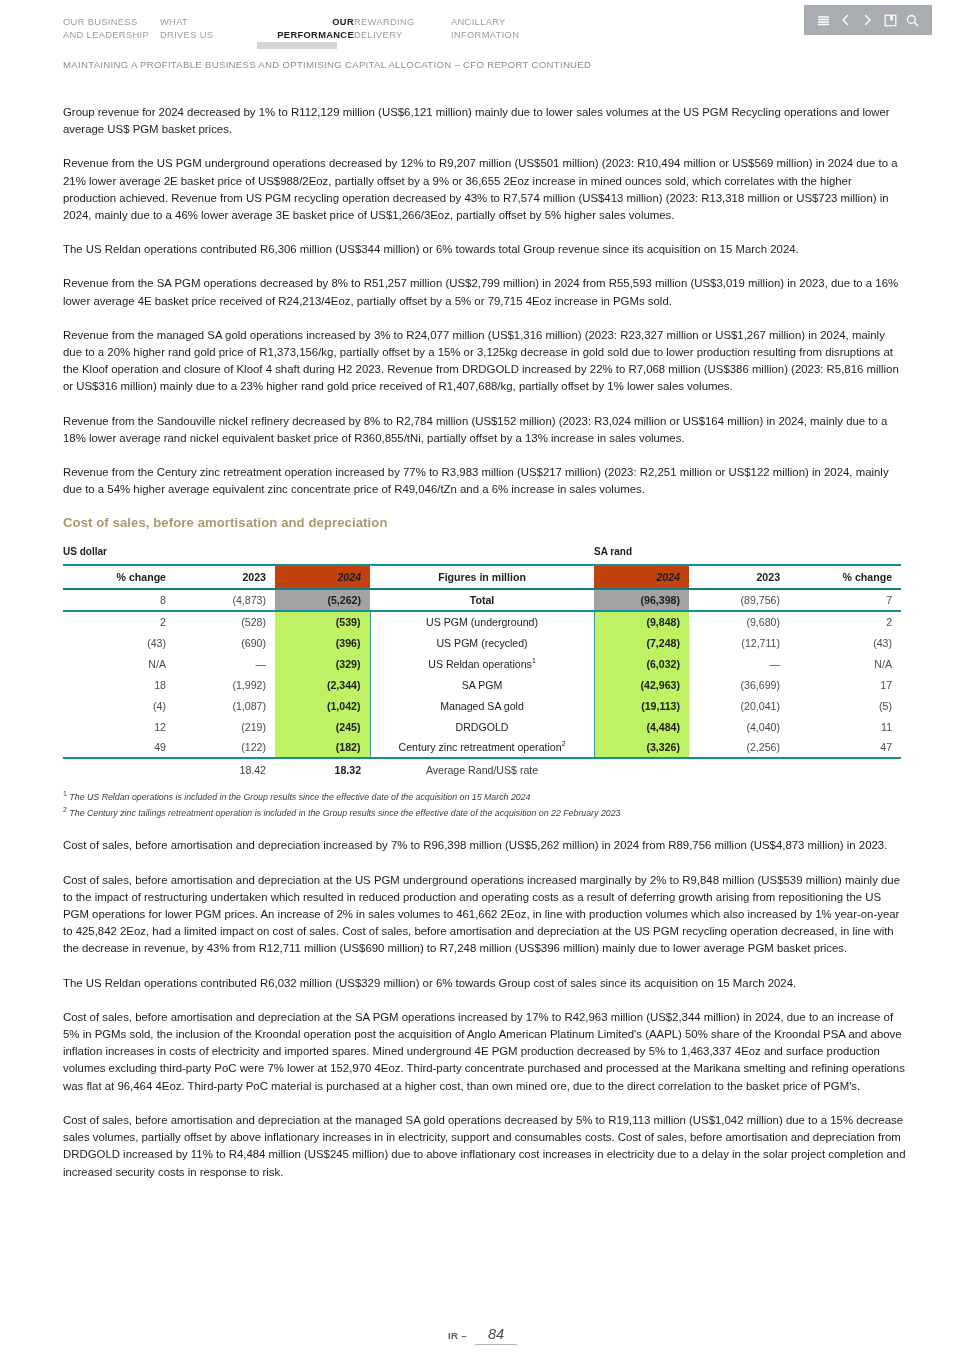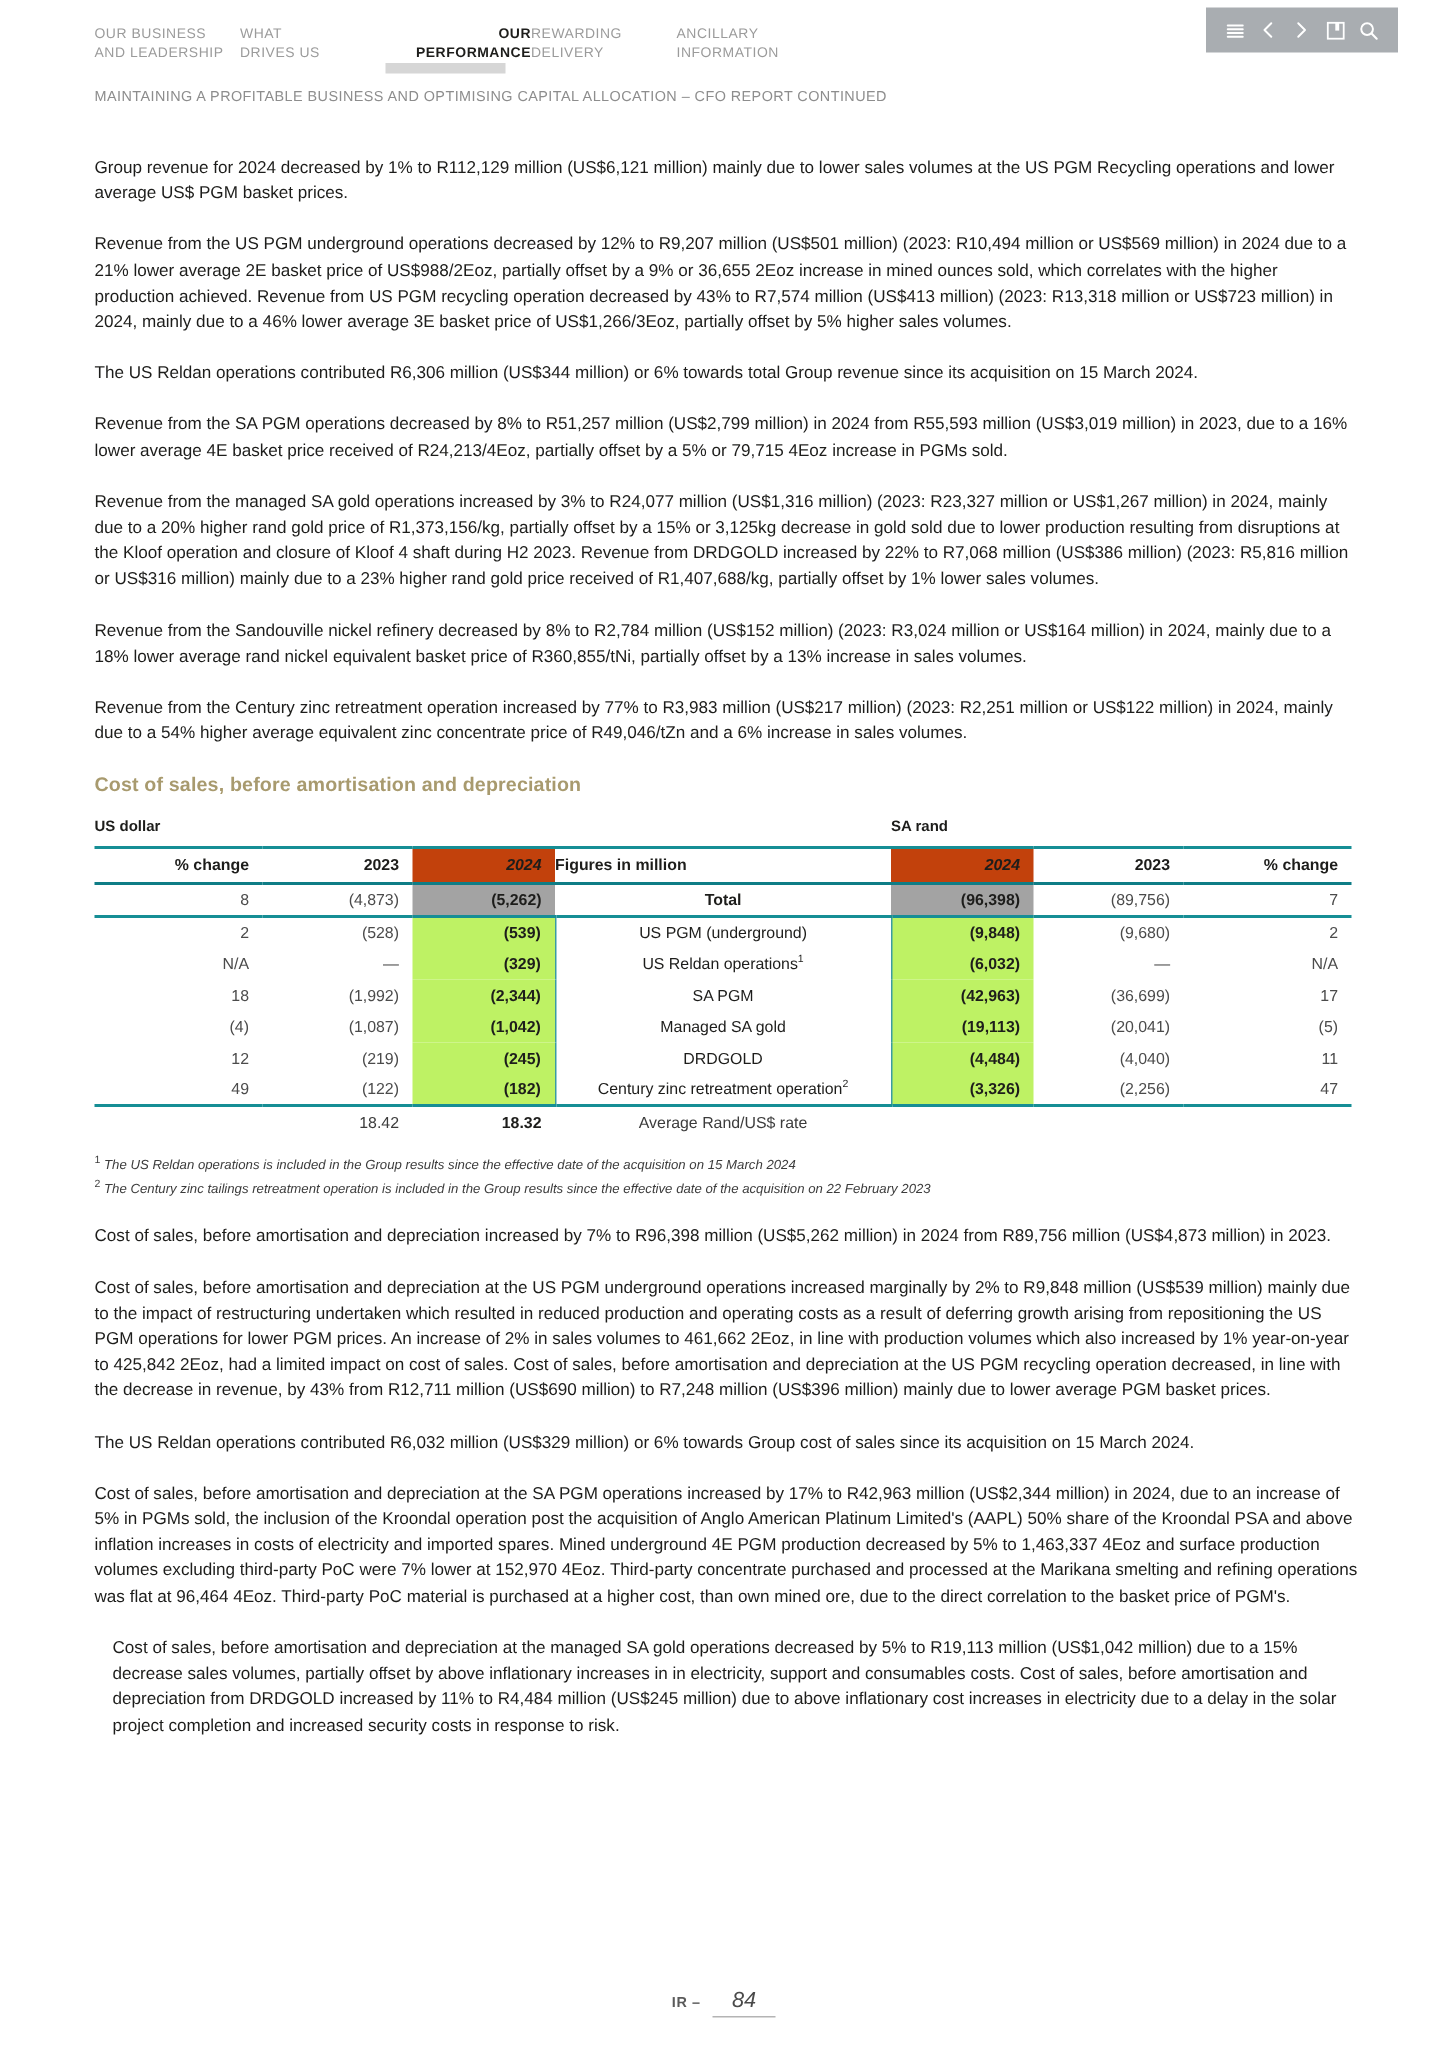--- a/index.html
+++ b/index.html
@@ -81,21 +81,21 @@
     top: 104px;
     width: 843px;
   }
   p.para {
     margin: 0 0 17px 0;
     font-size: 11.4px;
     line-height: 17.2px;
     color: #1d1d1b;
     text-align: left;
   }
-  p.para:last-child { margin-bottom: 0; margin-left: 12px; }
+  p.para:last-child { margin-bottom: 0; }
 
   h2.section-heading {
     margin: 9px 0 16px 0;
     font-size: 13.1px;
     font-weight: bold;
     color: #a89a6e;
     letter-spacing: 0.1px;
   }
 
   
@@ -119,21 +119,21 @@
   .hdr-row th {
     height: 24px;
     vertical-align: middle;
     font-weight: bold;
     font-size: 10.6px;
     border-top: 2px solid #168e95;
     border-bottom: 2.5px solid #0f7d86;
     padding: 0 8px;
   }
   .hdr-row th.ghl { background: #c2410c; font-style: italic; }
-  .hdr-row th.mid { text-align: left; padding: 0; }
+  .hdr-row th.mid { text-align: center; padding: 0; }
 
   .num { text-align: right; padding-right: 9px !important; }
   .lbl { text-align: center; }
 
   .total-row td {
     height: 22px;
     vertical-align: middle;
     font-weight: bold;
     padding: 0 8px;
     border-bottom: 2px solid #168e95;
@@ -328,20 +328,29 @@
     <tr class="body-row first bodybox-top">
       <td class="num soft">2</td>
       <td class="num soft">(528)</td>
       <td class="num ghl">(539)</td>
       <td class="mid"><span>US PGM (underground)</span></td>
       <td class="num ghl">(9,848)</td>
       <td class="num soft">(9,680)</td>
       <td class="num soft">2</td>
     </tr>
     <tr class="body-row">
+      <td class="num soft">(43)</td>
+      <td class="num soft">(690)</td>
+      <td class="num ghl">(396)</td>
+      <td class="mid"><span>US PGM (recycled)</span></td>
+      <td class="num ghl">(7,248)</td>
+      <td class="num soft">(12,711)</td>
+      <td class="num soft">(43)</td>
+    </tr>
+    <tr class="body-row">
       <td class="num soft">N/A</td>
       <td class="num soft">—</td>
       <td class="num ghl">(329)</td>
       <td class="mid"><span>US Reldan operations</span><sup>1</sup></td>
       <td class="num ghl">(6,032)</td>
       <td class="num soft">—</td>
       <td class="num soft">N/A</td>
     </tr>
     <tr class="body-row">
       <td class="num soft">18</td>

